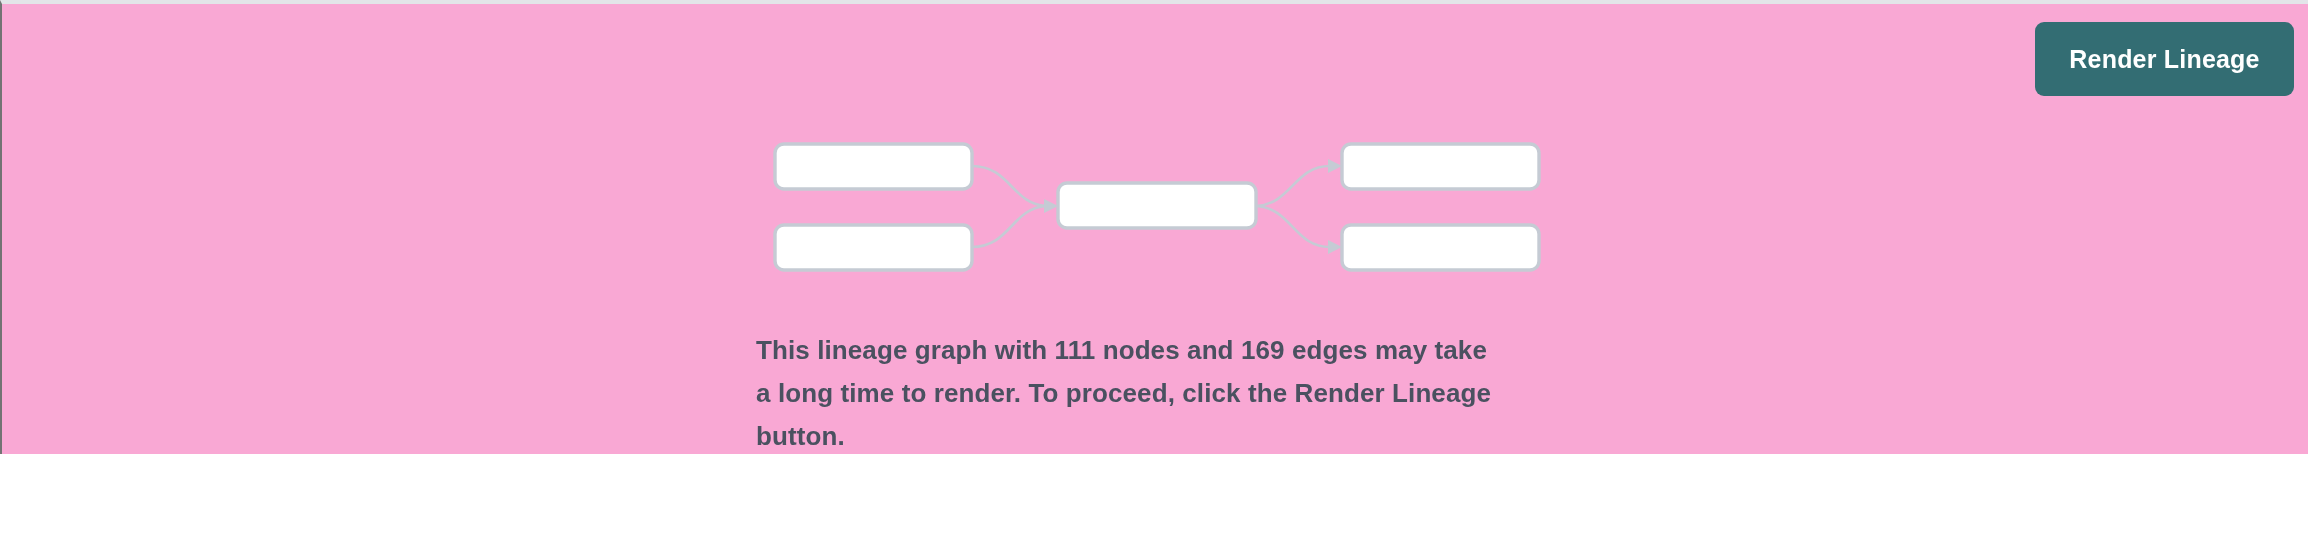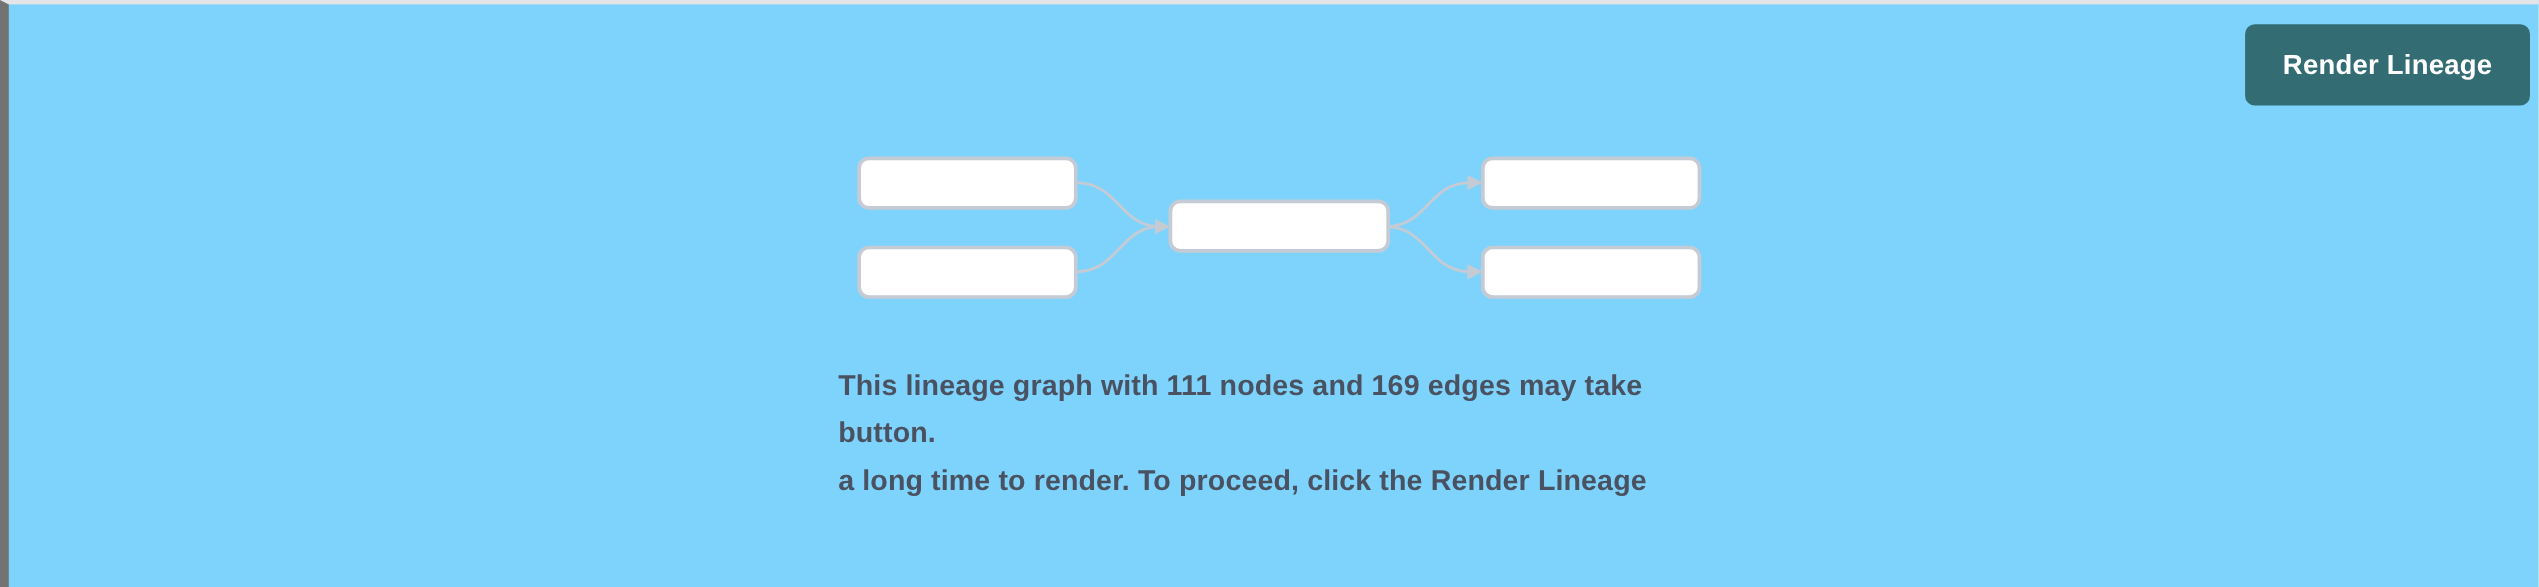--- a/index.html
+++ b/index.html
@@ -6,26 +6,26 @@
     margin: 0;
     padding: 0;
     background: #ffffff;
   }
   body {
     font-family: "Liberation Sans", sans-serif;
   }
   #root {
     position: relative;
     width: 2308px;
-    height: 534px;
-    background: #7dd3fc;
+    height: 454px;
+    background: #f9a8d4;
     overflow: hidden;
     box-sizing: border-box;
     border-top: 4px solid #e3e5e9;
-    border-left: 8px solid #737373;
+    border-left: 2px solid #737373;
   }
 
   
   .render-btn {
     position: absolute;
     left: 2033px;
     top: 18px;
     width: 259px;
     height: 74px;
     background: #336d73;
@@ -108,17 +108,17 @@
       <rect class="node-rect" x="773" y="140" width="197" height="45" rx="9" ry="9"></rect>
       <rect class="node-rect" x="773" y="221" width="197" height="45" rx="9" ry="9"></rect>
       <rect class="node-rect" x="1056" y="179" width="198" height="45" rx="9" ry="9"></rect>
       <rect class="node-rect" x="1340" y="140" width="197" height="45" rx="9" ry="9"></rect>
       <rect class="node-rect" x="1340" y="221" width="197" height="45" rx="9" ry="9"></rect>
     </svg>
   </div>
 
   <div class="message">
     <div>This lineage graph with 111 nodes and 169 edges may take</div>
+    <div>a long time to render. To proceed, click the Render Lineage</div>
     <div>button.</div>
-    <div>a long time to render. To proceed, click the Render Lineage</div>
   </div>
 
 </div>
 
 </body></html>

